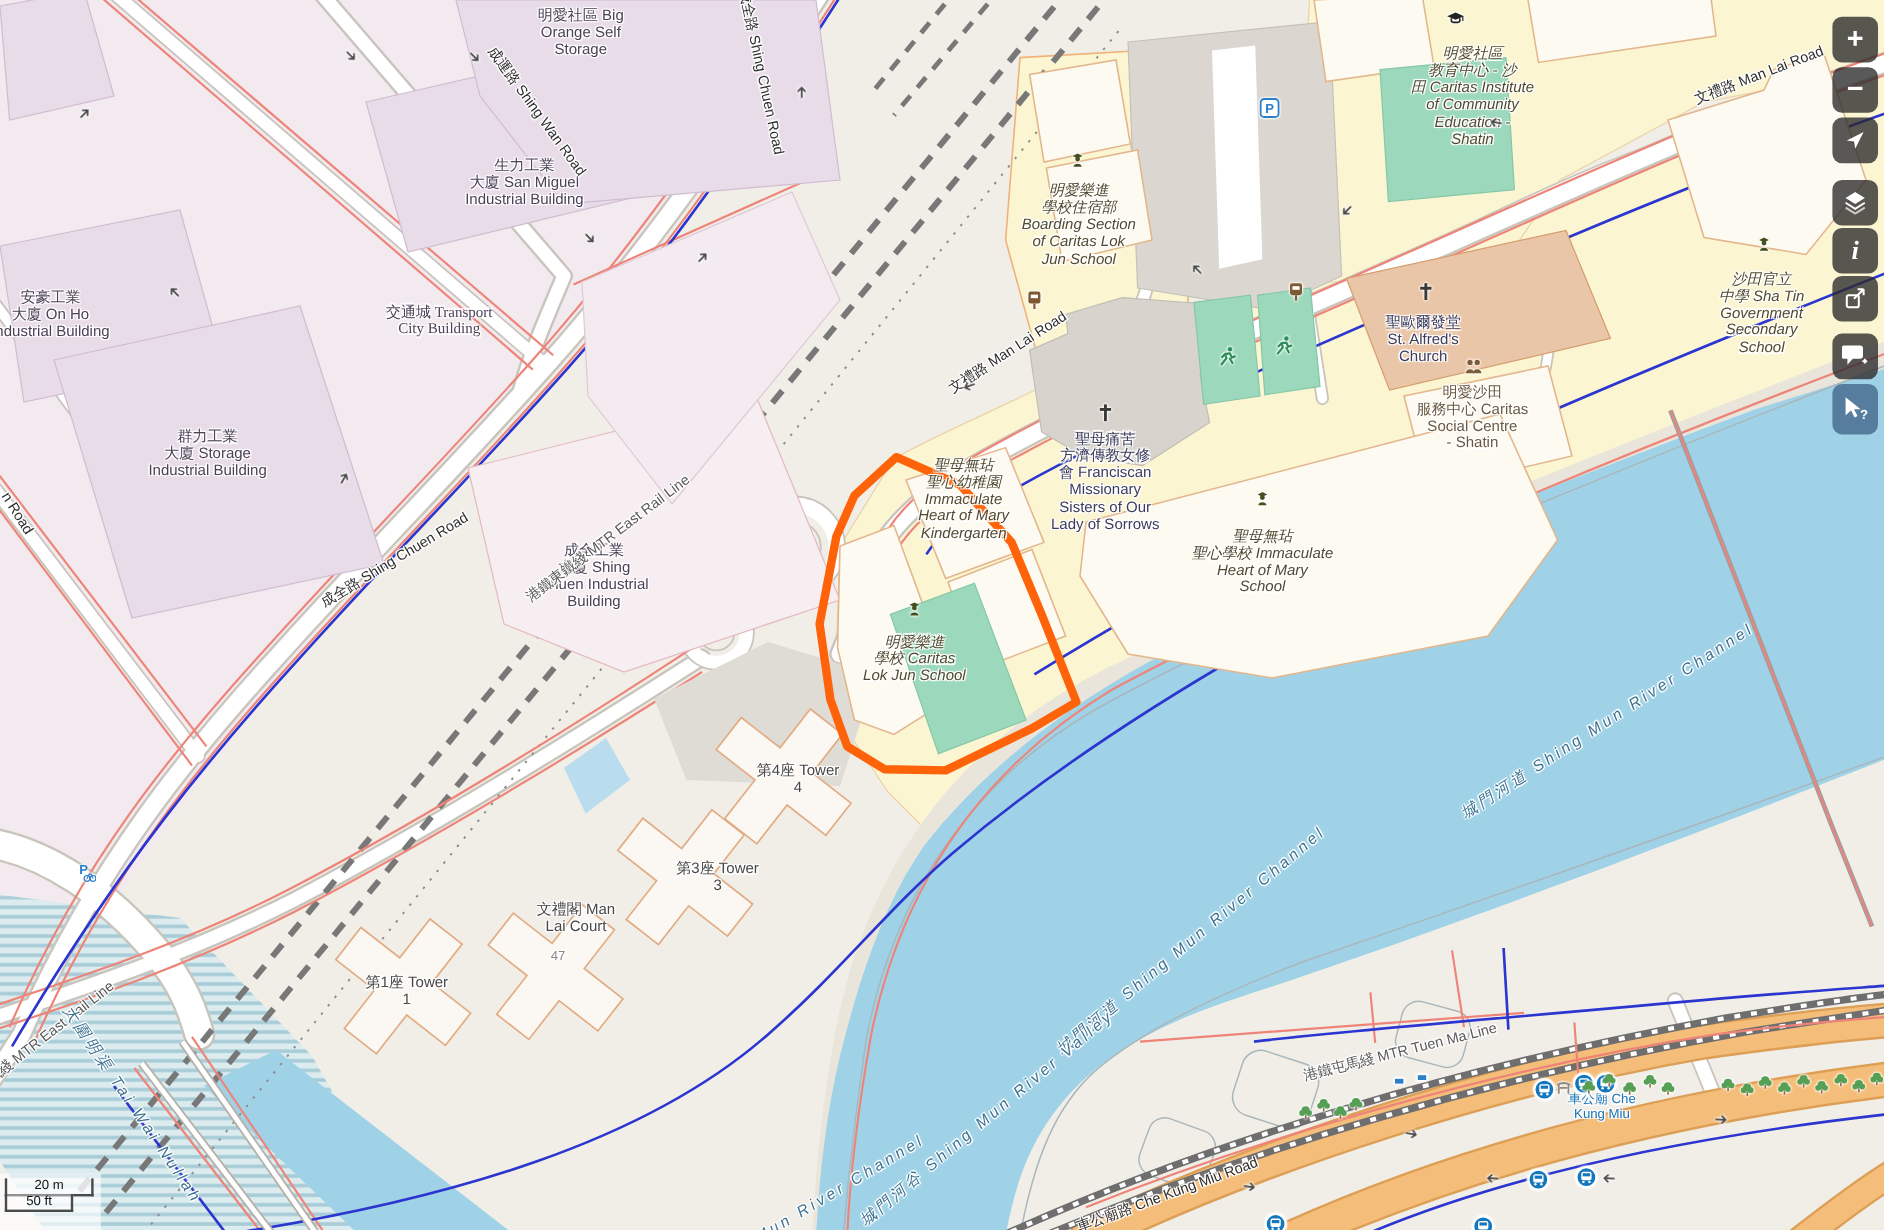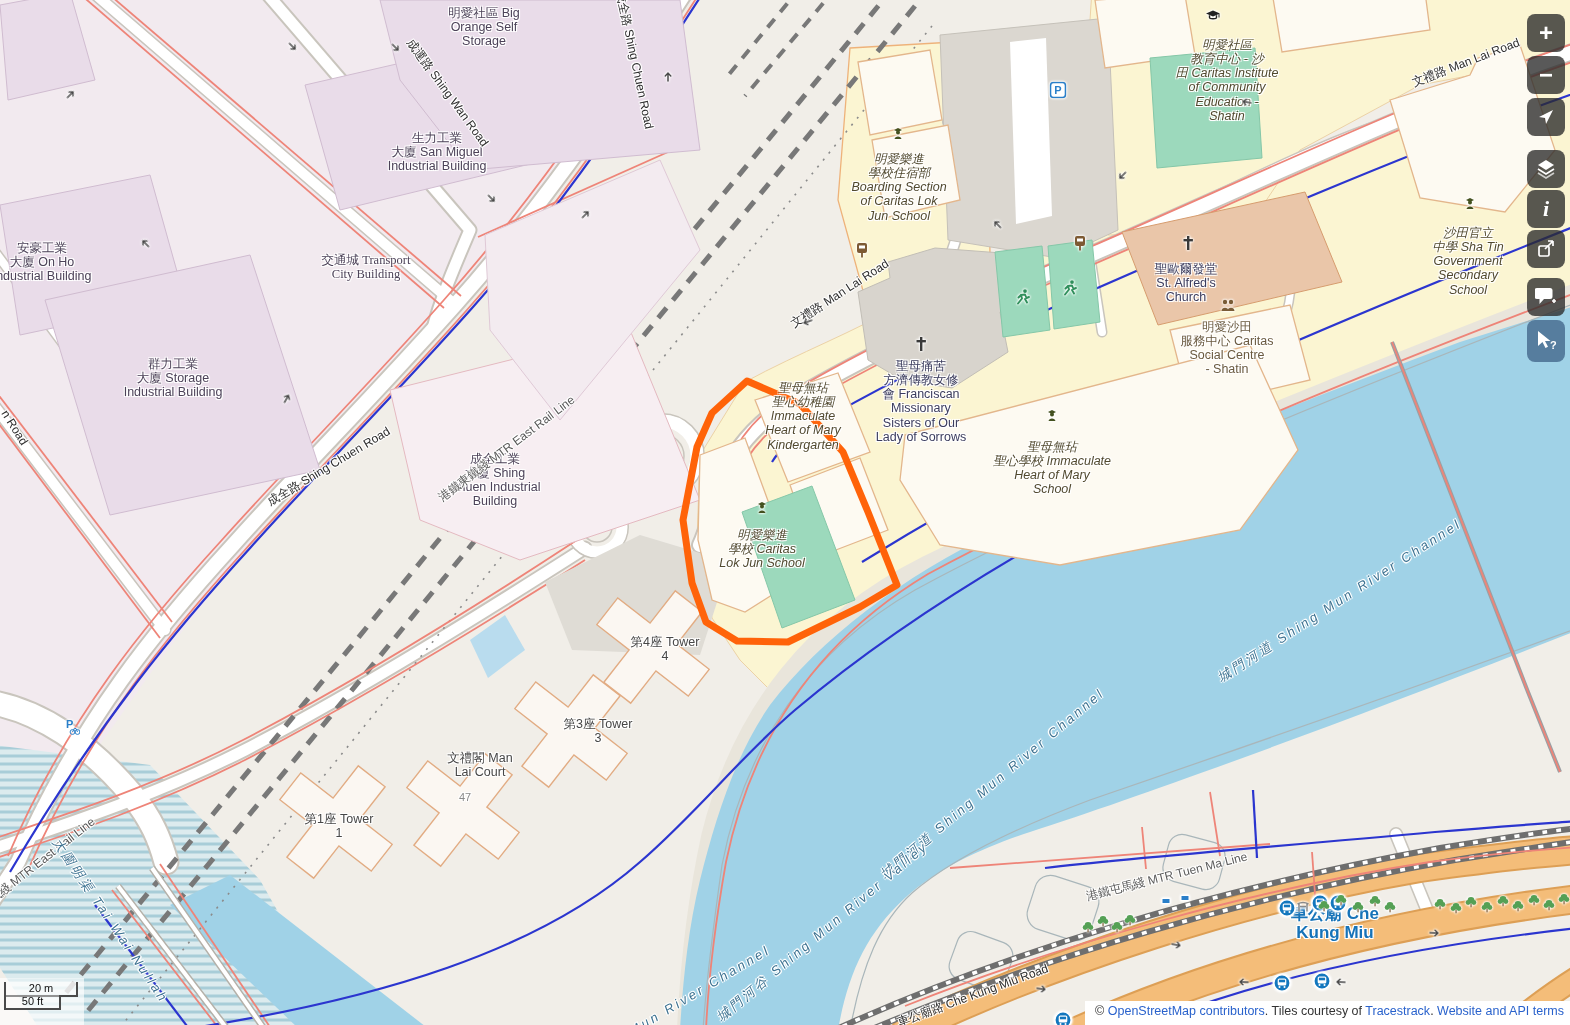--- a/index.html
+++ b/index.html
@@ -16,21 +16,21 @@
        color:#4c4258;pointer-events:none;
        text-shadow:-1px -1px 0 #fff,1px -1px 0 #fff,-1px 1px 0 #fff,1px 1px 0 #fff,0 0 3px #fff;}
   .lbl.poi-school{color:#51492f;font-style:italic;}
   .lbl.poi-church{color:#3b3c5e;}
   .lbl.poi-brown{color:#6a5a40;}
   .lbl.poi-gray{color:#474747;}
   .lbl.house{color:#8a8a8a;font-size:11px;}
   .lbl.road{color:#2e2e2e;font-size:12px;white-space:nowrap;}
   .lbl.rail{color:#5a5a5a;font-size:12px;white-space:nowrap;}
   .lbl.water{color:#3d7291;font-style:italic;letter-spacing:3px;font-size:13px;white-space:nowrap;}
-  .lbl.transit{color:var(--transit);font-weight:bold;font-size:17px;}
+  .lbl.transit{color:var(--transit);font-weight:normal;font-size:11px;}
   
   .icon{position:absolute;pointer-events:none;line-height:0;
         filter:drop-shadow(0 0 1px #fff) drop-shadow(0 0 1px #fff);}
   
   .ctl{position:absolute;right:5px;width:38px;height:38px;border-radius:8px;background:var(--ctl-bg);
        display:flex;align-items:center;justify-content:center;color:#fff;cursor:pointer;
        font-size:24px;font-weight:bold;user-select:none;}
   .ctl.active{background:var(--ctl-active);height:42px;}
   .ctl span{line-height:1;}
   .ctl .info-i{font-family:"Liberation Serif",serif;font-size:22px;font-style:italic;}
@@ -651,15 +651,14 @@
       <path d="M4,1 L4,16 L8.5,12 L11.5,18 L14,16.7 L11,11 L16.5,11 Z" fill="#fff"></path>
       <text x="16" y="19" font-size="11" font-weight="bold" fill="#fff" font-family="Liberation Sans, sans-serif">?</text>
     </svg>
   </div>
 
   <div id="scalebox">
     <div id="scale-m" class="scaleline">20 m</div>
     <div id="scale-ft" class="scaleline">50 ft</div>
   </div>
 
-  <div id="attrib"><span>© </span><a>OpenStreetMap contributors</a><span>. Tiles courtesy of </span><a>Tracestrack</a><span>. </span><a>Website and API terms</a></div>
 
 </div>
 
 </body></html>

